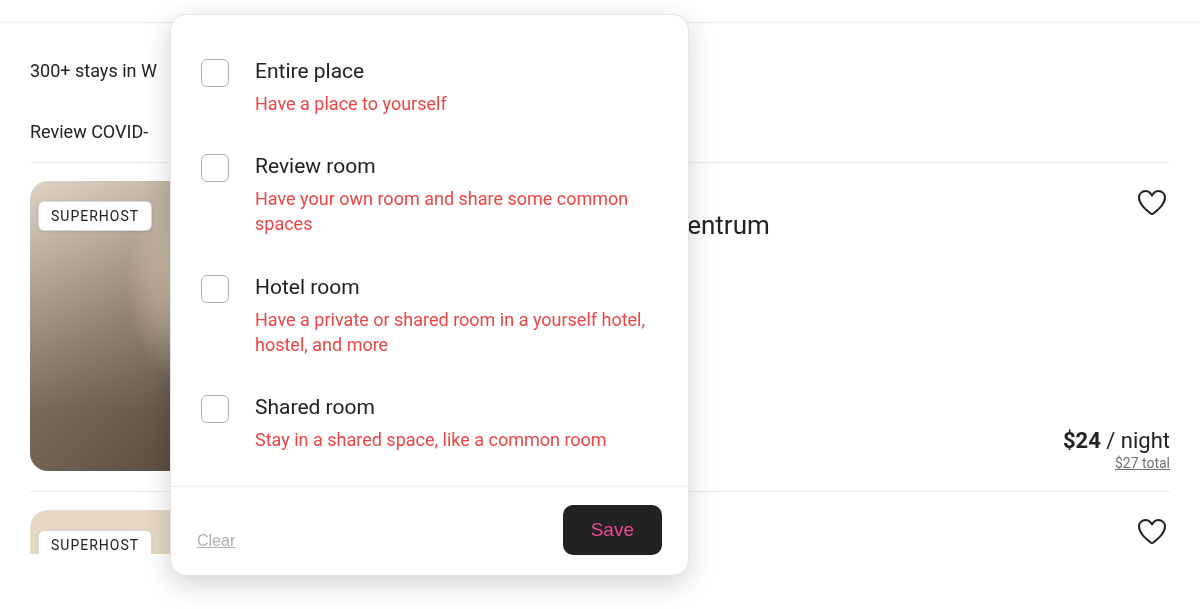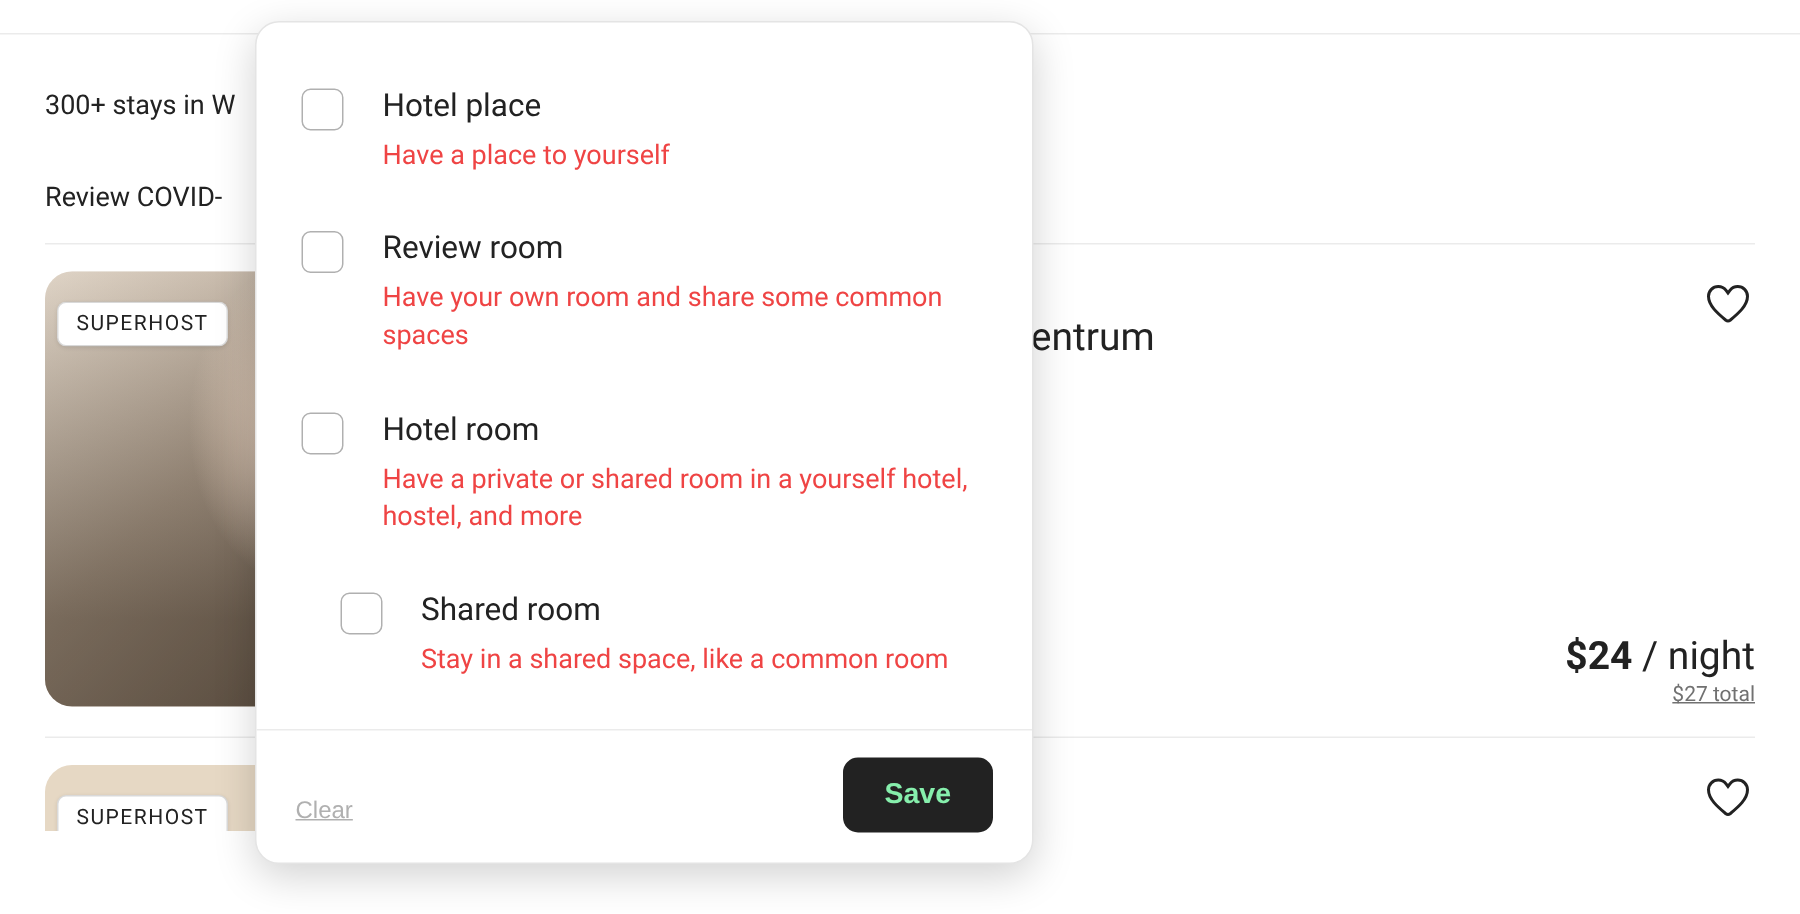--- a/index.html
+++ b/index.html
@@ -102,21 +102,21 @@
     color: #717171;
     margin-top: 28px;
   }
   .detail-line.secondary { margin-top: 6px; }
   .price-block {
     margin-top: auto;
     text-align: right;
     color: #222;
   }
   .price-main {
-    font-size: 26px;
+    font-size: 22px;
   }
   .price-main .amount { font-weight: 700; }
   .price-total {
     font-size: 14px;
     color: #717171;
     text-decoration: underline;
     margin-top: 2px;
   }
   .heart-btn {
     position: absolute;
@@ -185,26 +185,26 @@
     border: none;
     font-size: 16px;
     color: #b0b0b0;
     text-decoration: underline;
     cursor: pointer;
     font-weight: 500;
     margin-top: 22px;
   }
   .save-btn {
     background: #222;
-    color: #86efac;
+    color: #ec4899;
     border: none;
     border-radius: 10px;
     padding: 14px 28px;
     font-size: 19px;
-    font-weight: 700;
+    font-weight: 400;
     cursor: pointer;
   }
 </style>
 </head>
 <body>
 
 <div class="top-divider"></div>
 
 <div class="header-area">
   <div class="stays-count">300+ stays in W</div>
@@ -256,42 +256,42 @@
   </div>
 
 </div>
 
 <div class="popover">
   <div class="popover-body">
 
     <div class="opt">
       <div class="checkbox" role="checkbox" aria-checked="false"></div>
       <div>
-        <div class="opt-label">Hotel place</div>
+        <div class="opt-label">Entire place</div>
         <div class="opt-desc">Have a place to yourself</div>
       </div>
     </div>
 
     <div class="opt">
       <div class="checkbox" role="checkbox" aria-checked="false"></div>
       <div>
         <div class="opt-label">Review room</div>
         <div class="opt-desc">Have your own room and share some common spaces</div>
       </div>
     </div>
 
     <div class="opt">
       <div class="checkbox" role="checkbox" aria-checked="false"></div>
       <div>
         <div class="opt-label">Hotel room</div>
         <div class="opt-desc">Have a private or shared room in a yourself hotel, hostel, and more</div>
       </div>
     </div>
 
-    <div class="opt" style="padding-bottom:14px;justify-content:center;">
+    <div class="opt" style="padding-bottom:14px;">
       <div class="checkbox" role="checkbox" aria-checked="false"></div>
       <div>
         <div class="opt-label">Shared room</div>
         <div class="opt-desc">Stay in a shared space, like a common room</div>
       </div>
     </div>
 
   </div>
   <div class="popover-footer">
     <button class="clear-btn">Clear</button>

